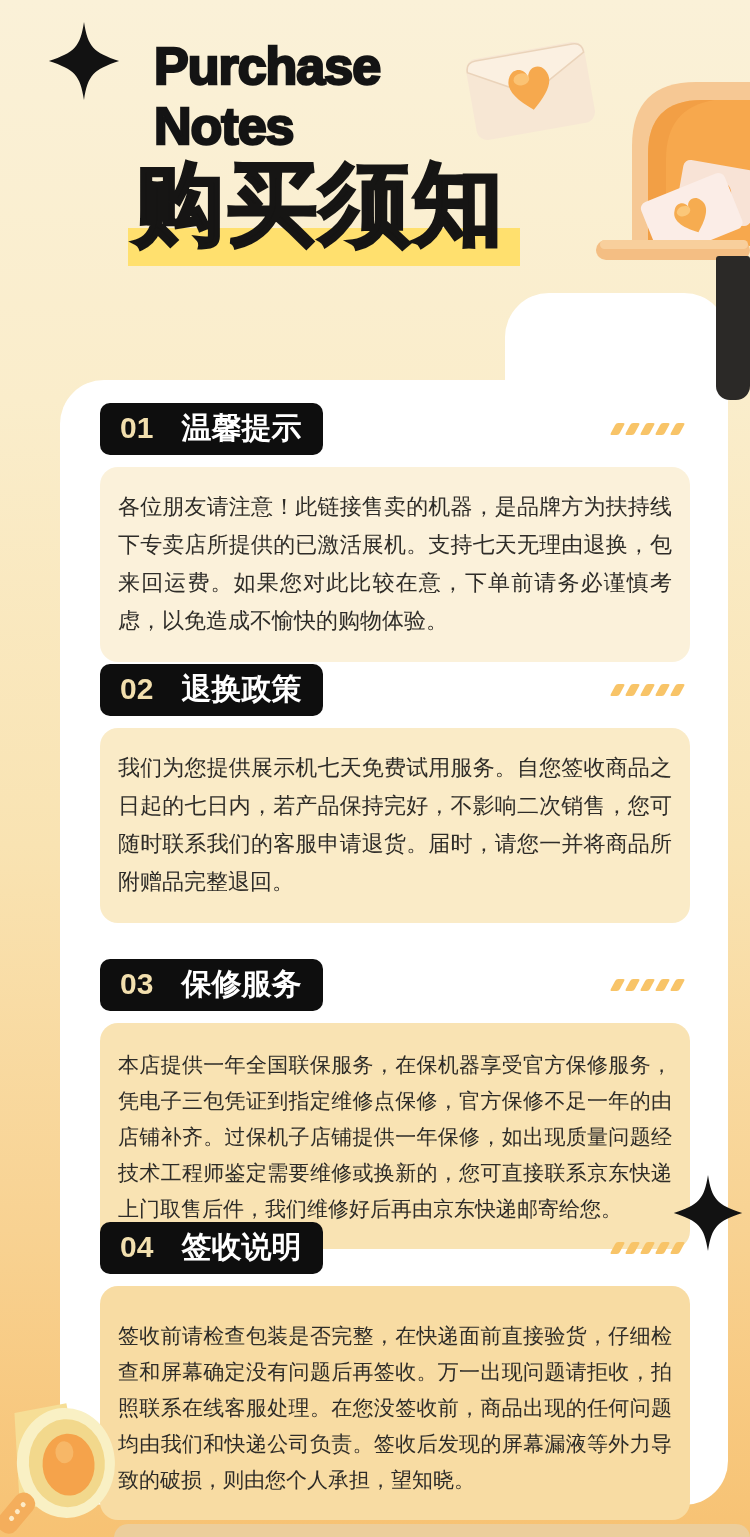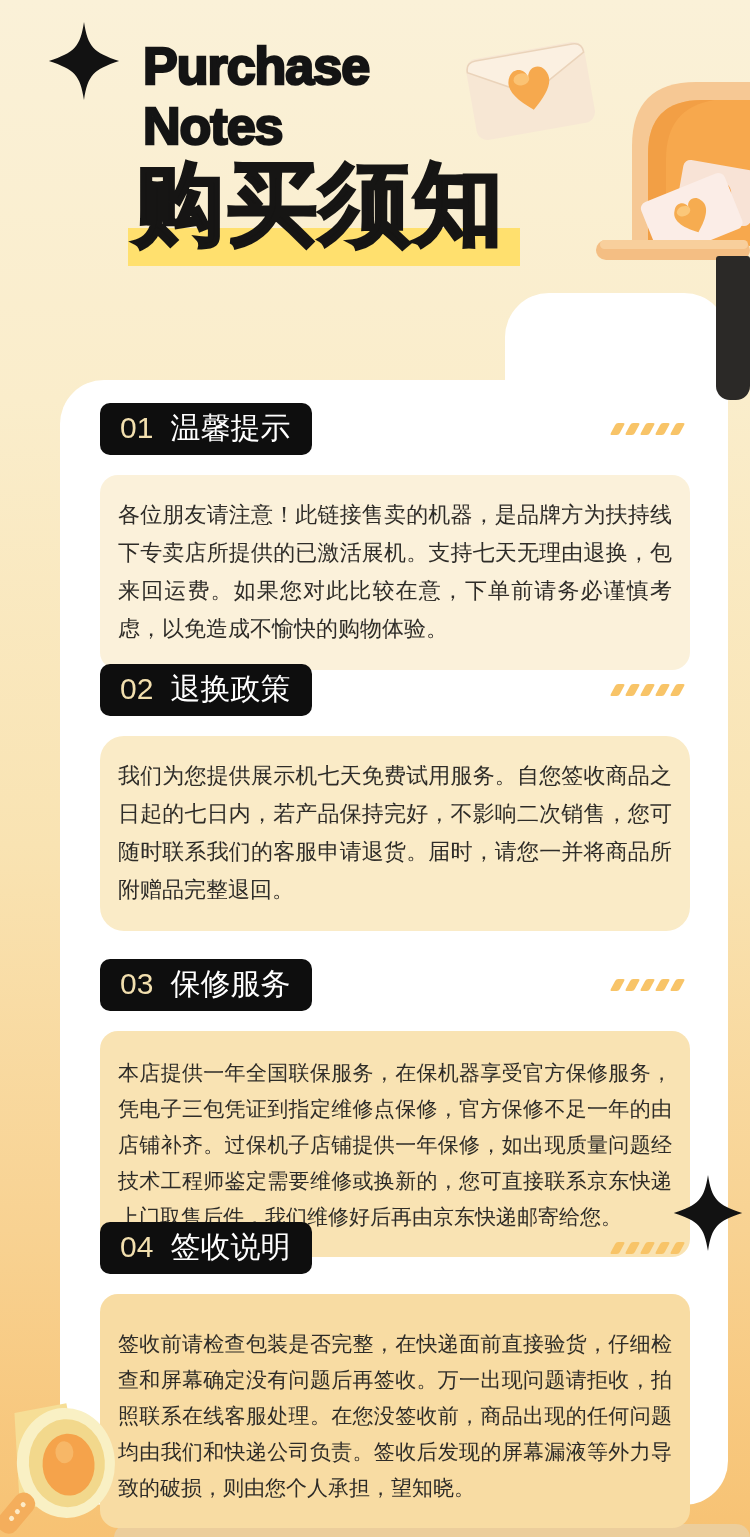--- a/index.html
+++ b/index.html
@@ -8,21 +8,21 @@
     background:linear-gradient(180deg,#FAF1D8 0%,#FAEDCB 26%,#F9E3B2 55%,#F8D292 80%,#F7C273 100%);
     font-family:"Liberation Sans","DejaVu Sans",sans-serif;
     color:#1c1b18;
   }
   
   .sparkle{position:absolute;}
   .sparkle svg{display:block;width:100%;height:100%;}
   .sparkle-left{left:45px;top:16px;width:78px;height:90px;}
   .sparkle-right{left:670px;top:1170px;width:76px;height:86px;}
   .title-en{
-    position:absolute;left:143px;top:36px;
+    position:absolute;left:154px;top:36px;
     font-size:52px;line-height:60px;font-weight:900;color:#141414;
     -webkit-text-stroke:2.5px #141414;letter-spacing:-1px;
   }
   .title-en .line2{}
   .cn-wrap{position:absolute;left:134px;top:152px;width:400px;height:112px;}
   .cn-bar{position:absolute;left:-6px;top:76px;width:392px;height:38px;background:#FFE06E;}
   .cn-text{
     position:relative;font-size:90px;line-height:104px;font-weight:900;color:#161514;
     -webkit-text-stroke:3px #161514;letter-spacing:3px;white-space:nowrap;
   }
@@ -34,33 +34,33 @@
   .card-raised{position:absolute;left:505px;top:293px;width:223px;height:130px;background:#ffffff;border-radius:44px 44px 0 0;}
   .card-main{position:absolute;left:60px;top:380px;width:668px;height:1125px;background:#ffffff;border-radius:44px 0 44px 44px;}
   .next-card{position:absolute;left:114px;top:1524px;width:636px;height:14px;background:#ECCE9C;border-radius:16px 16px 0 0;}
   
   .section{position:absolute;left:100px;width:590px;}
   .sec-1{top:403px;}
   .sec-2{top:664px;}
   .sec-3{top:959px;}
   .sec-4{top:1222px;}
   .badge{
-    position:relative;z-index:2;display:inline-flex;align-items:flex-end;gap:17px;
+    position:relative;z-index:2;display:inline-flex;align-items:flex-end;gap:28px;
     background:#0e0e0e;color:#fff;border-radius:10px;padding:8px 22px 11px 20px;
-    font-size:30px;font-weight:400;line-height:33px;
+    font-size:30px;font-weight:700;line-height:33px;
   }
   .badge .num{color:#F2DFAE;}
   .dashes{position:absolute;right:8px;top:20px;display:flex;gap:6px;}
   .dash{width:9px;height:12px;background:#F8C468;border-radius:2px;transform:skewX(-28deg);}
   .bodybox{
-    margin-top:20px;border-radius:18px;padding:21px 18px 22px;
+    margin-top:12px;border-radius:18px;padding:21px 18px 22px;
     color:#2e2c28;font-size:22px;line-height:38px;text-align:justify;
   }
   .sec-1 .bodybox{background:#FBF1DA;}
-  .sec-2 .bodybox{background:#FAEBC7;border-radius:24px;}
+  .sec-2 .bodybox{background:#FAEBC7;}
   .sec-3 .bodybox{background:#F9E3B3;font-size:21px;line-height:36px;padding-top:24px;}
   .sec-4 .bodybox{background:#F8DCA3;font-size:21px;line-height:36px;padding-top:32px;}
   
   .megaphone{position:absolute;left:-10px;top:1386px;width:128px;height:151px;}
 </style>
 </head>
 <body>
 
 <div class="canvas">
 

